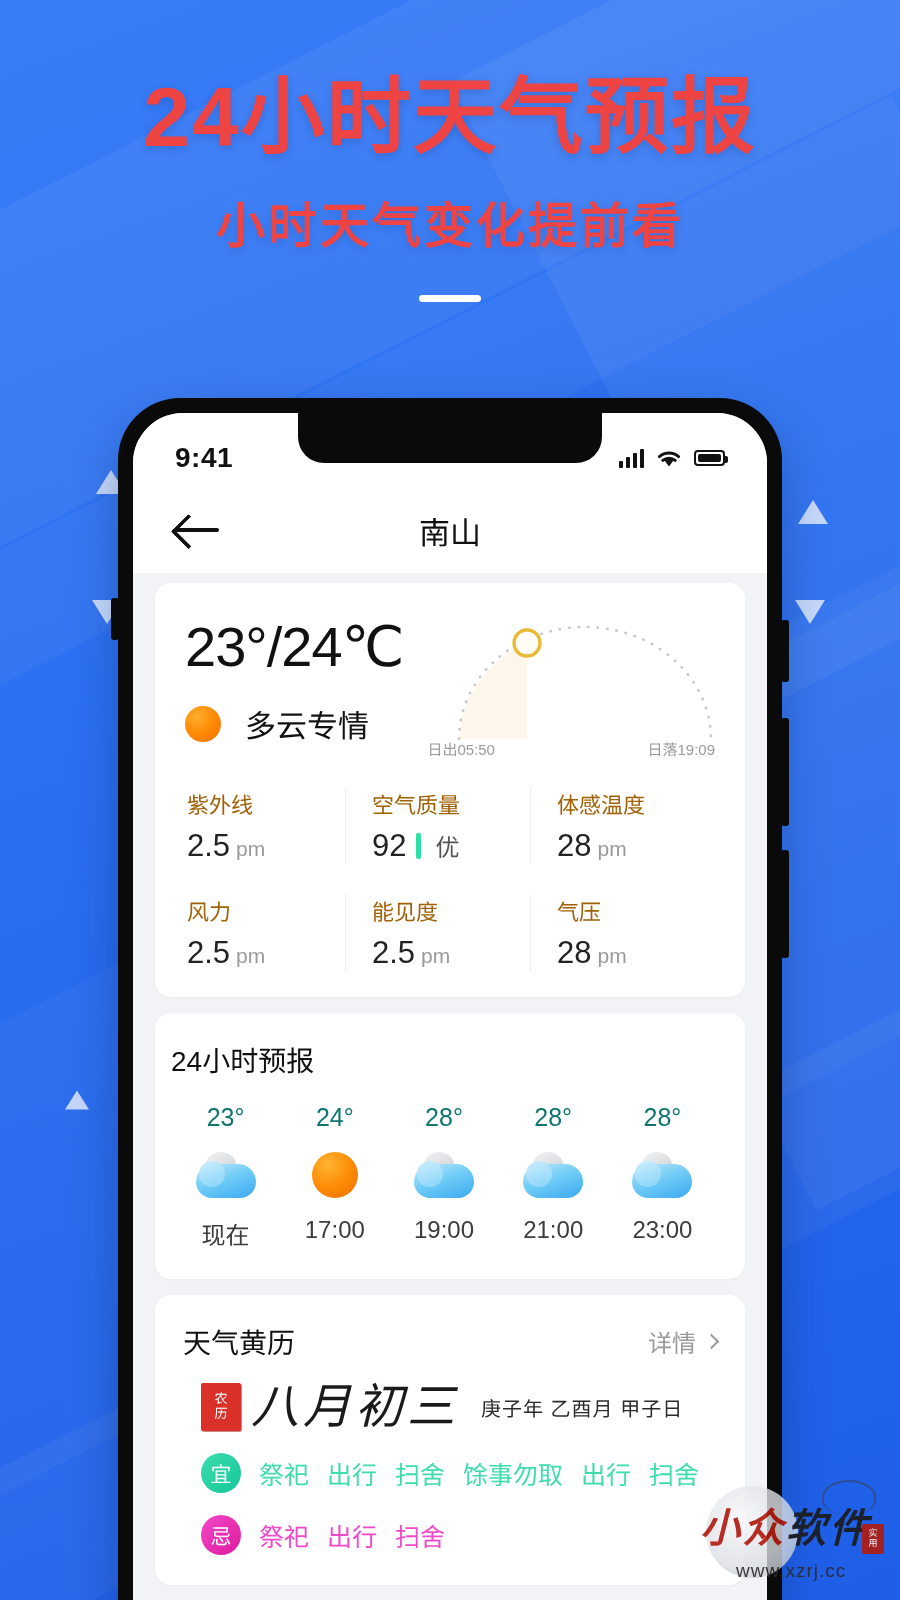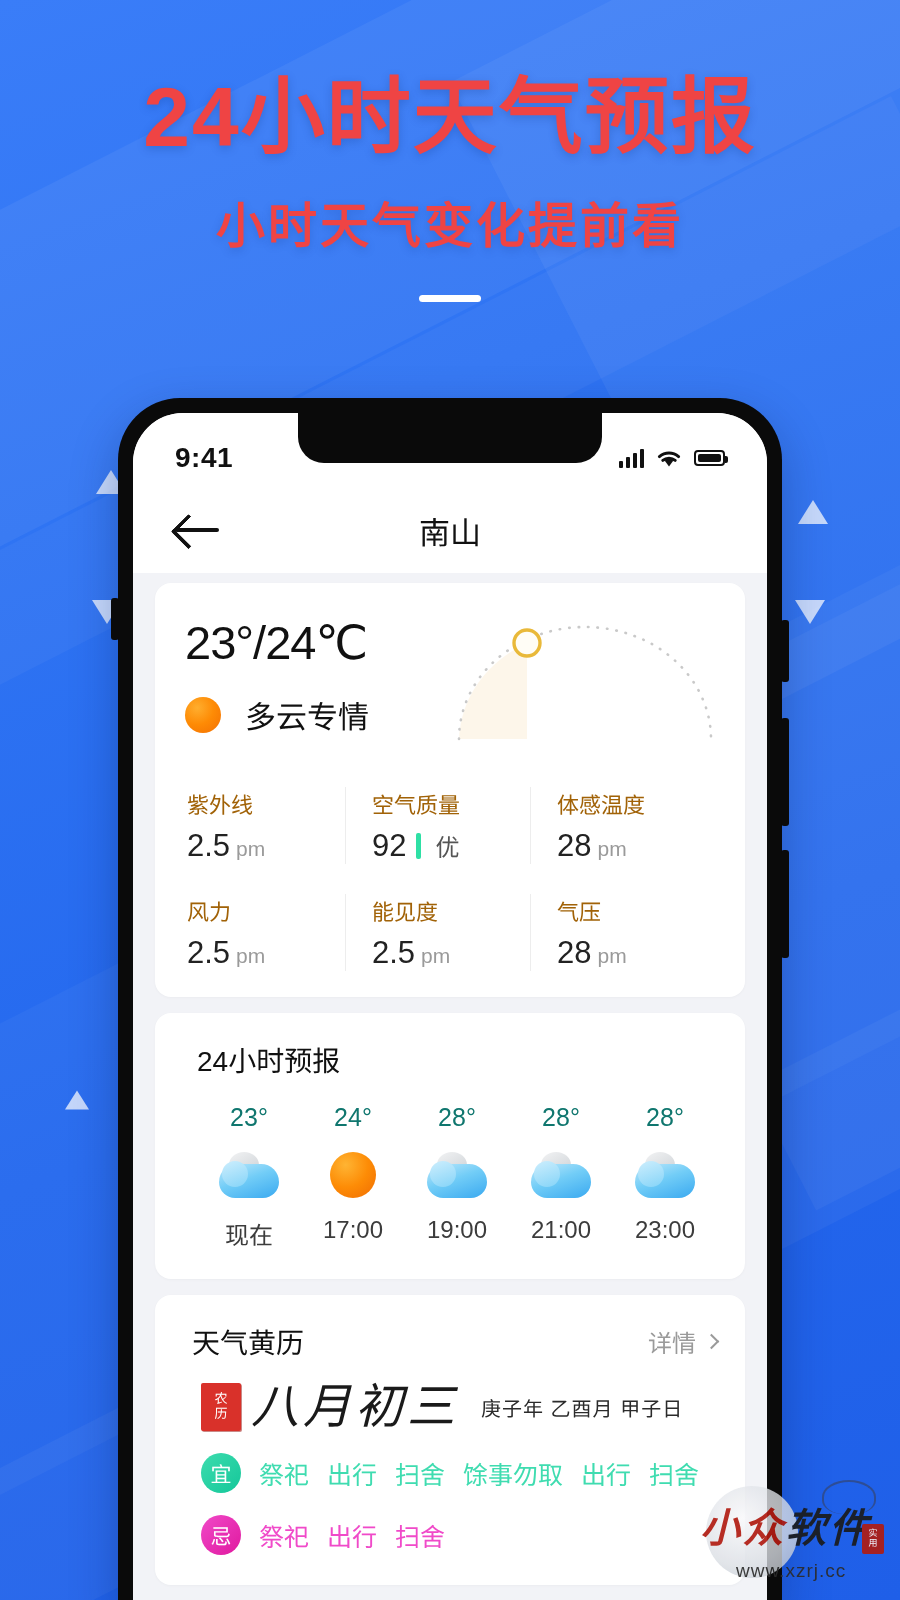--- a/index.html
+++ b/index.html
@@ -132,21 +132,21 @@
   .content { padding:10px 22px 0 22px; }
   .card {
     background:#fff; border-radius:16px; margin-bottom:16px;
     box-shadow:0 1px 3px rgba(0,0,0,.03);
   }
 
   
   .card-main { padding:28px 30px 26px 30px; display:block; }
   .main-top { display:flex; align-items:flex-start; }
   .main-left { flex:0 0 auto; padding-top:8px; }
-  .temp-range { font-size:47px; color:#111; letter-spacing:-1px; line-height:1; font-weight:400; }
+  .temp-range { font-size:56px; color:#111; letter-spacing:-1px; line-height:1; font-weight:400; }
   .cond-row { display:flex; align-items:center; gap:24px; margin-top:26px; }
   .cond-dot {
     width:36px; height:36px; border-radius:50%;
     background:radial-gradient(circle at 34% 30%, #ffae2e 0%, #fe8b05 48%, #f36f02 100%);
   }
   .cond-text { font-size:31px; color:#111; }
 
   .sun-wrap { flex:1 1 auto; position:relative; height:150px; margin-left:18px; }
   .sun-svg { position:absolute; right:-4px; top:10px; }
   .sun-times {
@@ -162,21 +162,21 @@
     flex:1 1 0; padding-left:2px; position:relative;
   }
   .metric + .metric { border-left:1px solid #ededed; padding-left:26px; }
   .metric-label { font-size:22px; color:#a16207; margin-bottom:9px; }
   .metric-value { font-size:31px; color:#222; display:flex; align-items:baseline; gap:6px; }
   .metric-unit { font-size:21px; color:#9a9a9a; }
   .aqi-bar { display:inline-block; width:5px; height:26px; background:#2ee0a5; border-radius:2px; margin:0 8px 0 4px; position:relative; top:3px;}
   .aqi-level { font-size:24px; color:#555; }
 
   
-  .card-hourly { padding:26px 28px 28px 42px; }
+  .card-hourly { padding:26px 28px 28px 16px; }
   .sec-title { font-size:28px; color:#111; font-weight:500; }
   .hours { display:flex; justify-content:space-between; margin-top:24px; }
   .hour { flex:1 1 0; text-align:center; }
   .hour-temp { font-size:25px; color:#0f766e; }
   .hour-icon { height:62px; display:flex; align-items:center; justify-content:center; margin:12px 0 10px; }
   .hour-time { font-size:24px; color:#3c3c3c; }
 
   .icon-cloud { width:62px; height:46px; position:relative; }
   .icon-cloud .puff {
     position:absolute; left:11px; top:0; width:30px; height:26px; border-radius:50%;
@@ -191,21 +191,21 @@
     position:absolute; left:4px; bottom:11px; width:26px; height:26px; border-radius:50%;
     background:linear-gradient(160deg,#cdeefd 0%,#85d4f8 100%);
   }
   .icon-sun {
     width:46px; height:46px; border-radius:50%;
     background:radial-gradient(circle at 34% 28%, #ffb433 0%, #fd8c06 50%, #f06c02 100%);
   }
 
   
   .card-almanac { padding:26px 28px 30px 28px; }
-  .alm-head { display:flex; align-items:center; justify-content:space-between;margin-left:9px; }
+  .alm-head { display:flex; align-items:center; justify-content:space-between; }
   .alm-more { display:flex; align-items:center; gap:10px; font-size:24px; color:#9a9a9a; cursor:pointer; }
   .chev { width:11px; height:11px; border-right:2.6px solid #9a9a9a; border-top:2.6px solid #9a9a9a; transform:rotate(45deg); }
 
   .alm-date-row { display:flex; align-items:center; margin-top:22px; padding-left:18px; }
   .stamp {
     width:40px; height:48px; background:#d9312a; color:#fff; border-radius:2px;
     display:flex; flex-direction:column; align-items:center; justify-content:center;
     font-size:13px; line-height:1.15; letter-spacing:0; flex:0 0 auto;
     box-shadow:1px 1px 0 rgba(150,20,16,.5);
   }
@@ -335,20 +335,24 @@
 
           <div class="sun-wrap">
             <svg class="sun-svg" width="268" height="122" viewBox="0 0 268 122">
 
               <path d="M8 118 A126 112 0 0 1 76 22 L76 118 Z" fill="#fdf5e6" opacity="0.85"></path>
 
               <path d="M8 118 A126 112 0 0 1 260 118" fill="none" stroke="#c9c9c9" stroke-width="2.6" stroke-linecap="round" stroke-dasharray="0.5 9"></path>
 
               <circle cx="76" cy="22" r="13" fill="#fffdf6" stroke="#e9b93a" stroke-width="3.4"></circle>
             </svg>
+            <div class="sun-times">
+              <span>日出05:50</span>
+              <span>日落19:09</span>
+            </div>
           </div>
         </div>
 
         <div class="metrics">
           <div class="metric-row">
             <div class="metric">
               <div class="metric-label">紫外线</div>
               <div class="metric-value">
                 <span>2.5</span>
                 <span class="metric-unit">pm</span>

